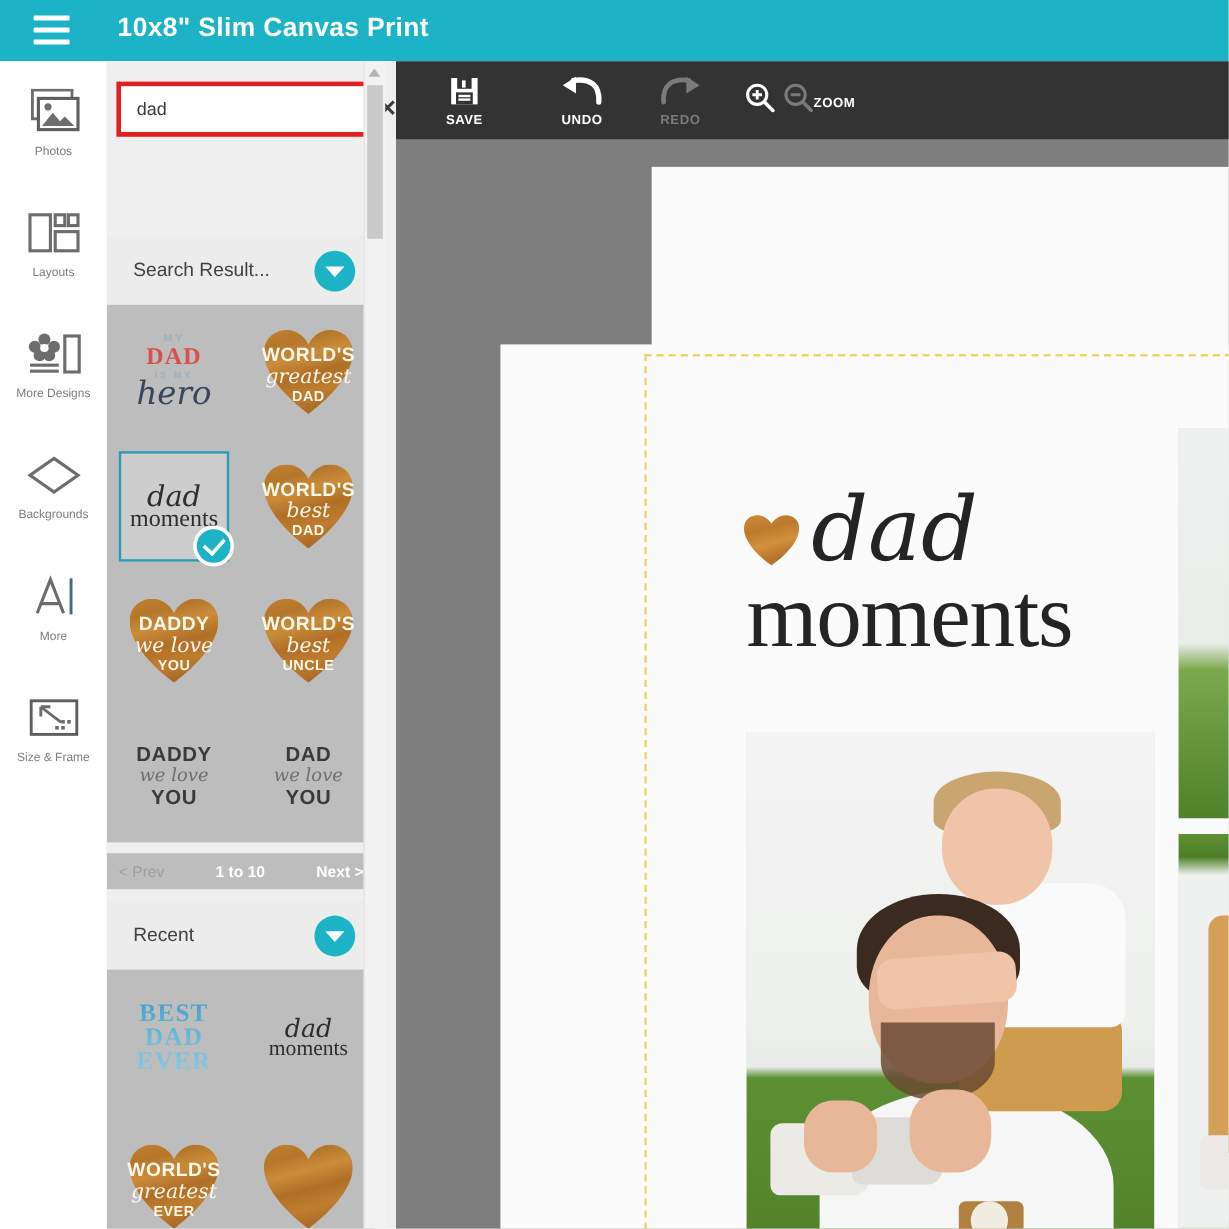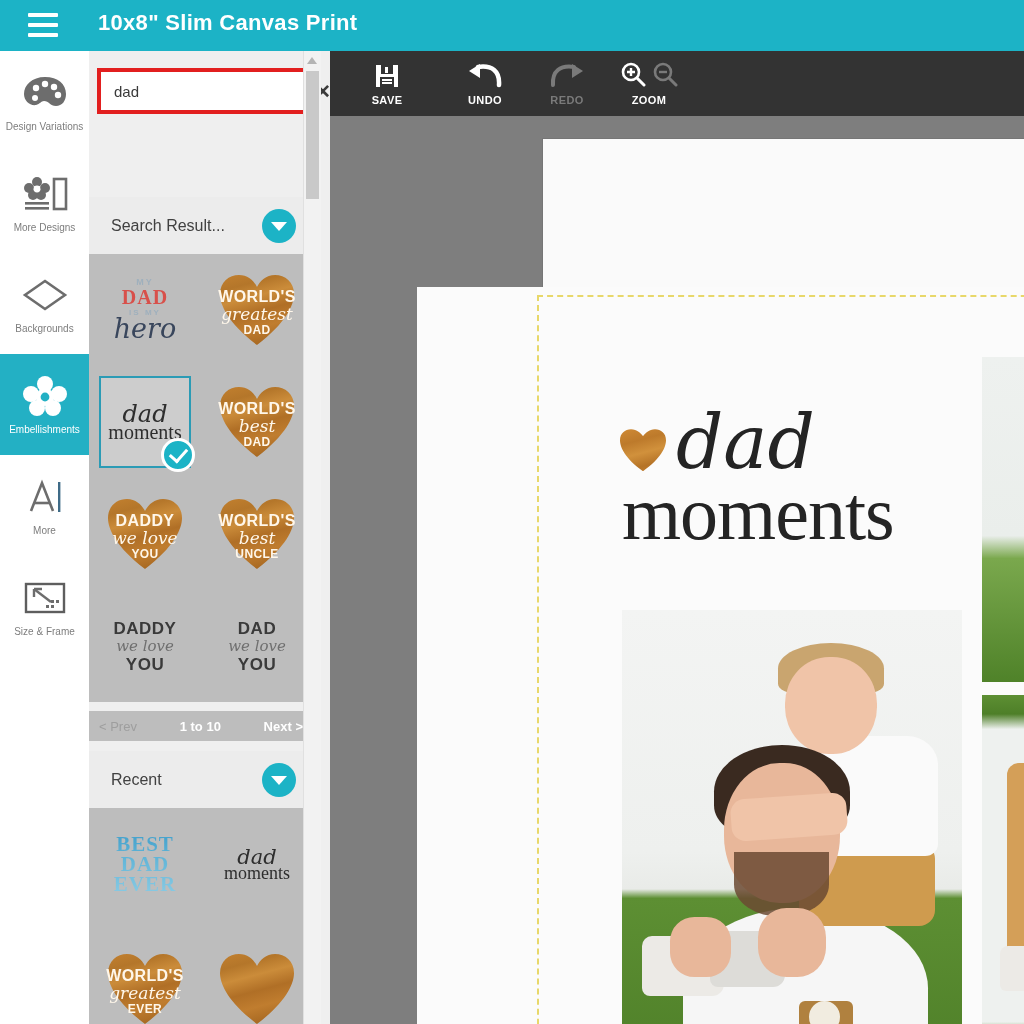--- a/index.html
+++ b/index.html
@@ -175,21 +175,21 @@
     position:absolute;left:0;top:0;width:694px;height:65px;background:#333333;
     display:flex;align-items:center;
   }
   .tool{
     width:70px;height:65px;display:flex;flex-direction:column;align-items:center;justify-content:center;
     cursor:pointer;
   }
   .tool-lbl{font-size:11px;color:#ffffff;font-weight:bold;margin-top:4px;letter-spacing:.4px;}
   .tool.disabled .tool-lbl{color:#7a7a7a;}
   .tool-ico{height:28px;display:flex;align-items:center;justify-content:center;}
-  .zoomgroup{display:flex;flex-direction:column;align-items:center;justify-content:center;height:65px;}
+  .zoomgroup{display:flex;flex-direction:row;align-items:center;justify-content:center;height:65px;}
   .zoomicons{display:flex;align-items:center;gap:6px;height:28px;}
 
   
   .sheet-back{
     position:absolute;left:213px;top:88px;width:640px;height:880px;
     background:#fafafa;box-shadow:0 0 0 1px rgba(0,0,0,.06);
   }
   .sheet-front{
     position:absolute;left:87px;top:236px;width:640px;height:790px;
     background:#fbfbfb;
@@ -259,35 +259,44 @@
     <div class="hamburger">
       <span></span>
       <span></span>
       <span></span>
     </div>
     <div class="header-title">10x8" Slim Canvas Print</div>
   </div>
 
   <div class="rail">
 
-
+    <div class="rail-item">
+      <div class="rail-ico">
+        <svg width="46" height="38" viewBox="0 0 46 38">
+          <rect x="5" y="1" width="33" height="24" fill="none" stroke="#6d6d6d" stroke-width="2.4"></rect>
+          <rect x="10" y="8" width="33" height="26" fill="#fff" stroke="#5e5e5e" stroke-width="2.6"></rect>
+          <circle cx="18" cy="15" r="3" fill="#6d6d6d"></circle>
+          <path d="M13 31 L22 20 L28 27 L32 23 L40 31 Z" fill="#6d6d6d"></path>
+        </svg>
+      </div>
+      <div class="rail-label">Photos</div>
+    </div>
 
     <div class="rail-item">
       <div class="rail-ico">
         <svg width="46" height="36" viewBox="0 0 46 36">
-          <path d="M23 2 C10 2 2 10 2 19 C2 26 8 31 14 30 C18 29 19 26 22 26 C27 26 28 31 34 31 C40 31 44 26 44 19 C44 9 36 2 23 2 Z" fill="#6d6d6d"></path>
-          <circle cx="14" cy="13" r="3.2" fill="#fff"></circle>
-          <circle cx="23" cy="9" r="3.2" fill="#fff"></circle>
-          <circle cx="32" cy="12" r="3.2" fill="#fff"></circle>
-          <circle cx="36" cy="20" r="3.2" fill="#fff"></circle>
-          <circle cx="13" cy="23" r="3" fill="#fff"></circle>
+          <rect x="3" y="3" width="17" height="30" fill="none" stroke="#6d6d6d" stroke-width="2.6"></rect>
+          <rect x="24" y="3" width="8" height="9" fill="none" stroke="#6d6d6d" stroke-width="2.6"></rect>
+          <rect x="35" y="3" width="8" height="9" fill="none" stroke="#6d6d6d" stroke-width="2.6"></rect>
+          <rect x="24" y="17" width="19" height="16" fill="none" stroke="#6d6d6d" stroke-width="2.6"></rect>
         </svg>
       </div>
-      <div class="rail-label">Design Variations</div>
-    </div>
+      <div class="rail-label">Layouts</div>
+    </div>
+
 
     <div class="rail-item">
       <div class="rail-ico">
         <svg width="46" height="36" viewBox="0 0 46 36">
           <g fill="#6d6d6d">
             <circle cx="15" cy="6" r="5"></circle>
               <circle cx="7" cy="12" r="5"></circle>
               <circle cx="23" cy="12" r="5"></circle>
             <circle cx="11" cy="19" r="5"></circle>
               <circle cx="19" cy="19" r="5"></circle>
@@ -303,36 +312,20 @@
 
     <div class="rail-item">
       <div class="rail-ico">
         <svg width="46" height="34" viewBox="0 0 46 34">
           <path d="M23 3 L43 17 L23 31 L3 17 Z" fill="none" stroke="#6d6d6d" stroke-width="2.6"></path>
         </svg>
       </div>
       <div class="rail-label">Backgrounds</div>
     </div>
 
-    <div class="rail-item active">
-      <div class="rail-ico">
-        <svg width="46" height="40" viewBox="0 0 46 40">
-          <g fill="#ffffff">
-            <circle cx="23" cy="8" r="8"></circle>
-              <circle cx="9" cy="18" r="8"></circle>
-              <circle cx="37" cy="18" r="8"></circle>
-            <circle cx="15" cy="32" r="8"></circle>
-              <circle cx="31" cy="32" r="8"></circle>
-            <circle cx="23" cy="21" r="9"></circle>
-          </g>
-          <circle cx="23" cy="21" r="4.4" fill="#23b0c4"></circle>
-        </svg>
-      </div>
-      <div class="rail-label">Embellishments</div>
-    </div>
 
     <div class="rail-item">
       <div class="rail-ico">
         <svg width="46" height="36" viewBox="0 0 46 36">
           <path d="M9 32 L20 4 L31 32" fill="none" stroke="#6d6d6d" stroke-width="2.6"></path>
           <path d="M13 24 L27 24" stroke="#6d6d6d" stroke-width="2.6"></path>
           <rect x="36" y="3" width="2.4" height="30" fill="#3f6b87"></rect>
         </svg>
       </div>
       <div class="rail-label">More</div>

